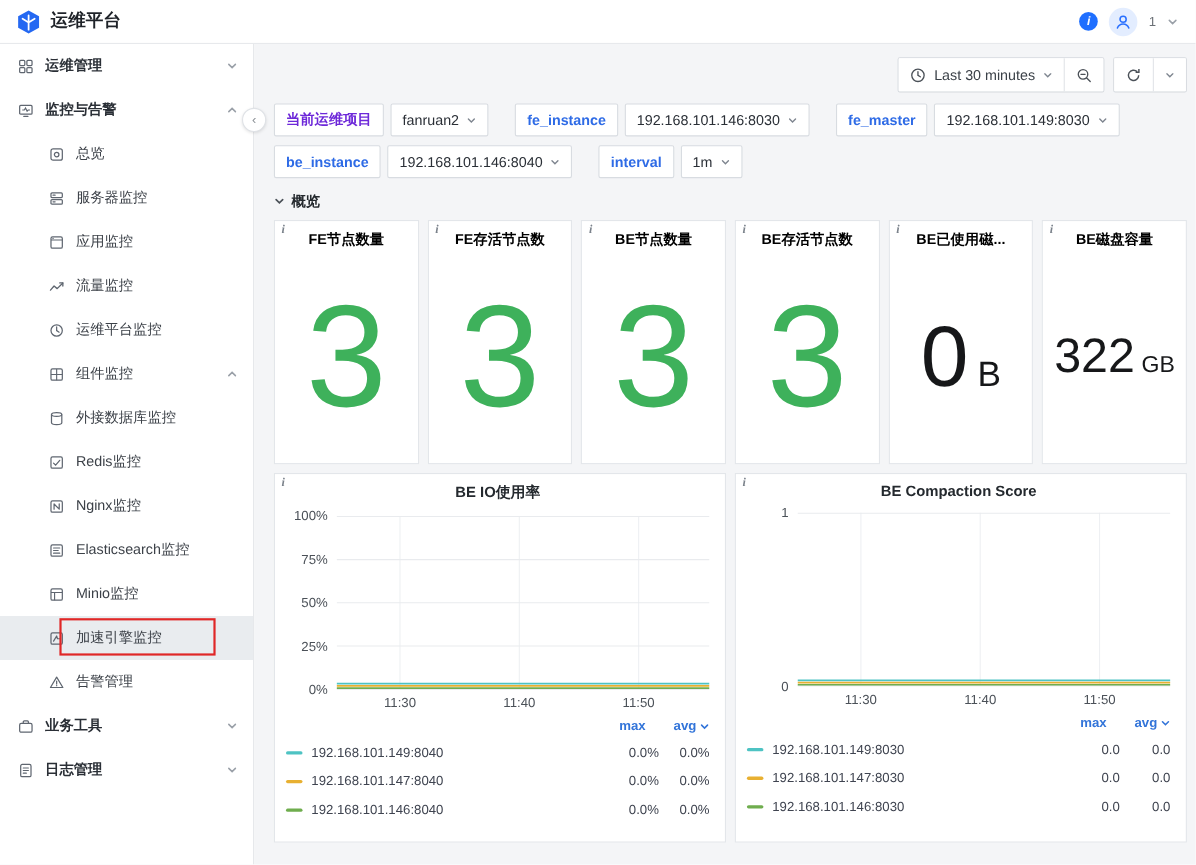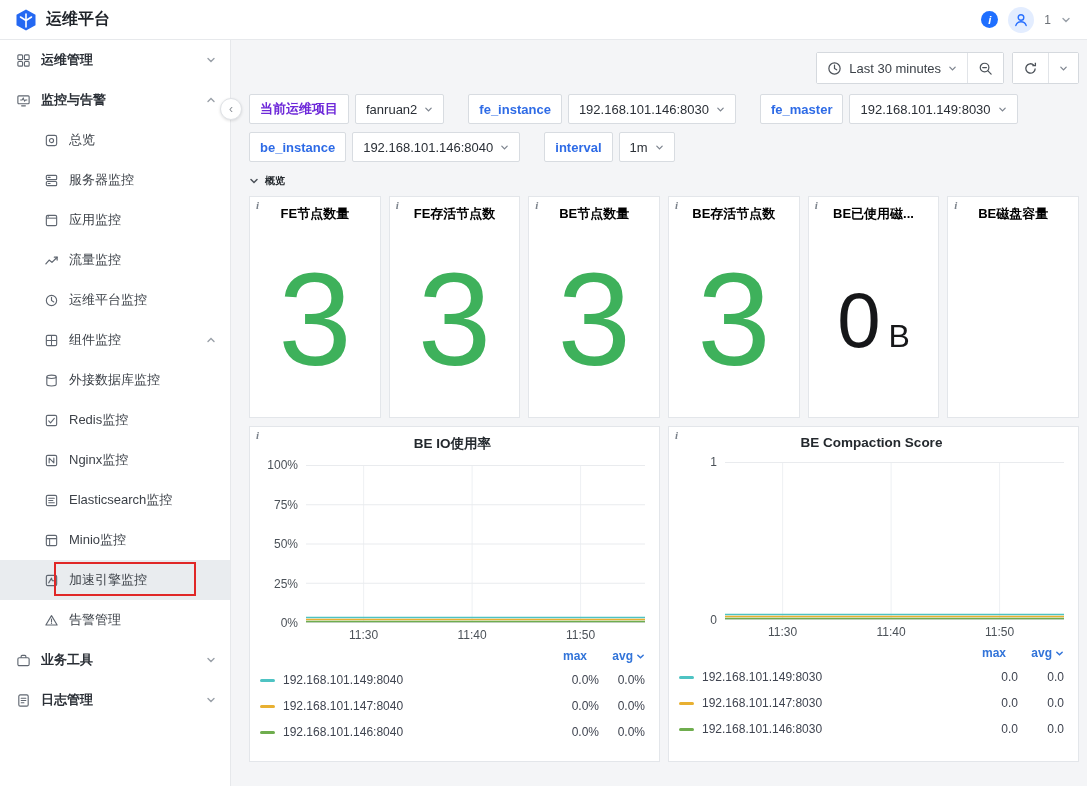--- a/index.html
+++ b/index.html
@@ -46,21 +46,21 @@
 
   
   .filter-row { display:flex; align-items:center; gap:8px; margin-bottom:8px; flex-wrap:nowrap; }
   .filter-group { display:flex; align-items:center; gap:6px; margin-right:16px; }
   .chip { height:30px; display:flex; align-items:center; background:#fff; border:1px solid #d8dce1; border-radius:2px; padding:0 10px; font-size:13px; cursor:pointer; }
   .chip-label-red { color:#6d28d9; font-weight:bold; }
   .chip-label-blue { color:#2e6be6; font-weight:bold; }
   .chip-value { color:#2a2f36; gap:7px; }
   .chip-chev { width:9px; height:9px; color:#7e858f; }
 
-  .section-head { display:flex; align-items:center; gap:6px; margin:12px 0 8px 0; font-size:10px; font-weight:bold; color:#24292e; cursor:pointer; }
+  .section-head { display:flex; align-items:center; gap:6px; margin:12px 0 8px 0; font-size:13px; font-weight:bold; color:#24292e; cursor:pointer; }
   .section-chev { width:10px; height:10px; color:#4b5158; }
 
   
   .panel { background:#fff; border:1px solid #e3e6ea; position:relative; }
   .panel-info { position:absolute; top:3px; left:6px; font-size:11px; font-weight:bold; color:#7b828b; cursor:pointer; line-height:1; font-family:"Liberation Serif", serif; font-style:italic; }
 
   .stats-row { display:flex; gap:8px; margin-bottom:8px; }
   .stat-panel { flex:1; height:222px; display:flex; flex-direction:column; padding-top:8px; }
   .stat-title { text-align:center; font-size:13px; font-weight:bold; color:#000000; white-space:nowrap; overflow:hidden; }
   .stat-body { flex:1; display:flex; align-items:center; justify-content:center; }
@@ -427,20 +427,26 @@
           <div class="stat-body">
               <div class="stat-value">
                 <span class="v-lg">0</span>
                 <span class="unit-lg">B</span>
               </div>
             </div>
         </div>
         <div class="panel stat-panel">
           <span class="panel-info">i</span>
           <div class="stat-title">BE磁盘容量</div>
+          <div class="stat-body">
+              <div class="stat-value">
+                <span class="v-md">322</span>
+                <span class="unit-md">GB</span>
+              </div>
+            </div>
         </div>
       </div>
 
       <div class="charts-row">
 
         <div class="panel chart-panel">
           <span class="panel-info">i</span>
           <div class="chart-title">BE IO使用率</div>
           <div class="plot-row">
             <div class="y-labels">

